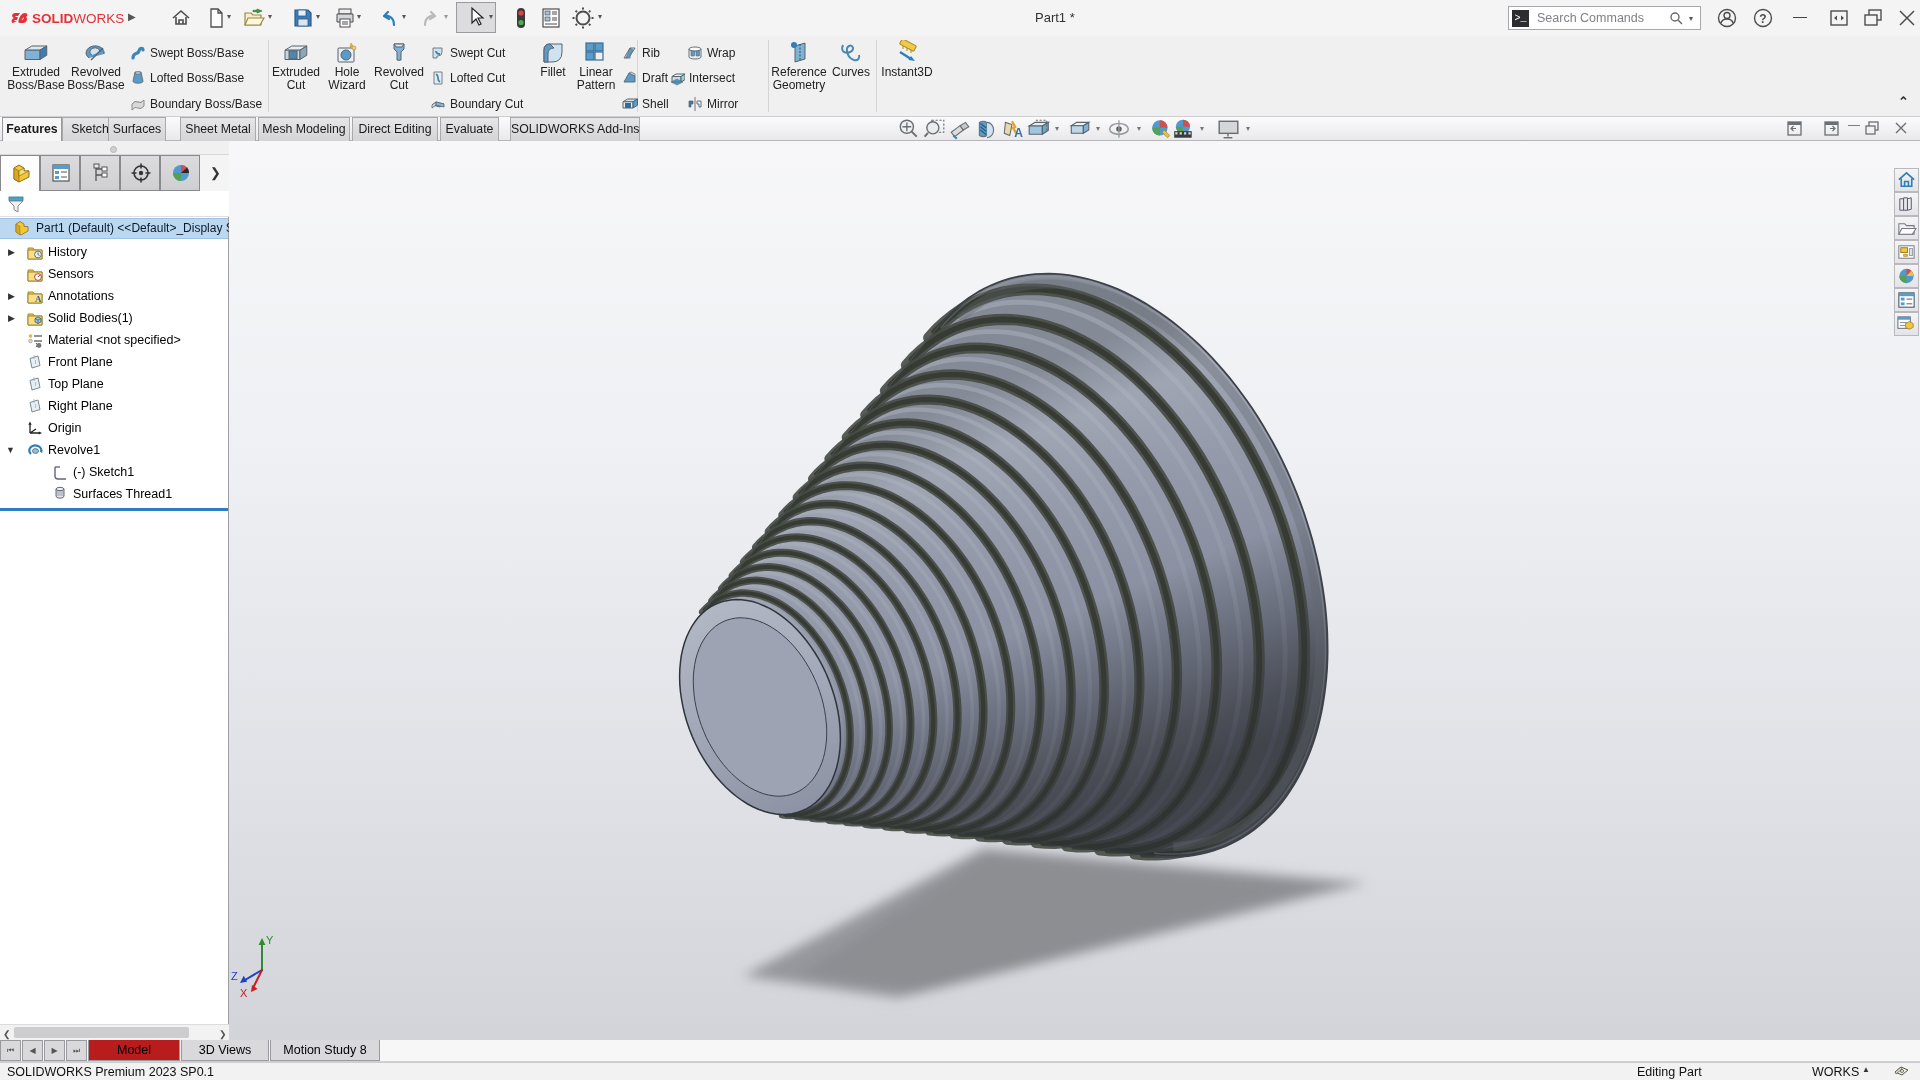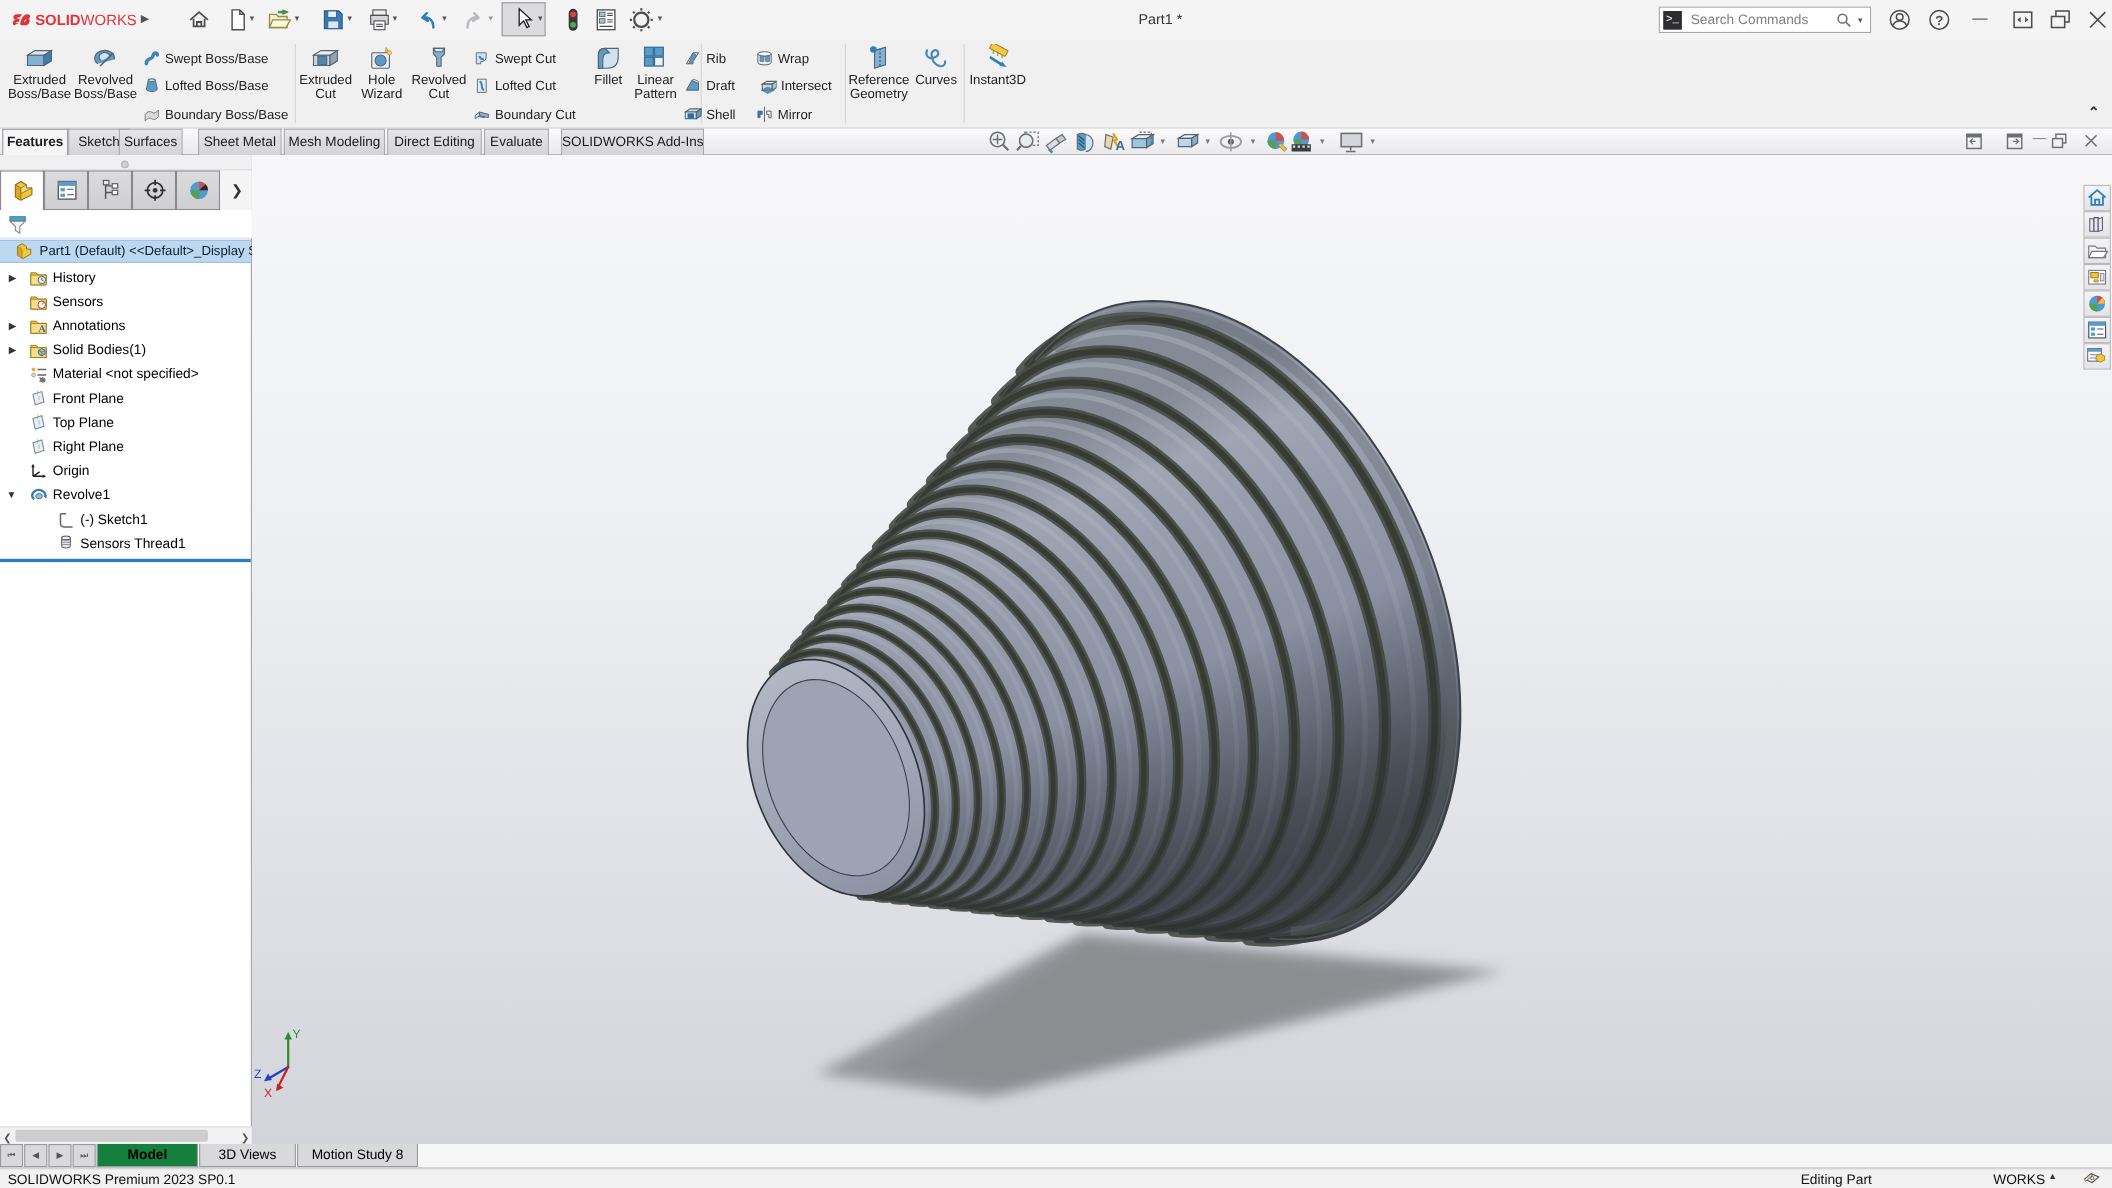--- a/index.html
+++ b/index.html
@@ -16,21 +16,21 @@
 .tab{position:absolute;top:0;height:24px;border:1px solid #a9a9ad;border-bottom:none;background:linear-gradient(#e6e6e8,#d4d4d7);
  font-size:12.3px;color:#1a1a1a;text-align:center;line-height:22px;white-space:nowrap;}
 .tab.active{background:#f6f6f7;border-color:#9a9a9e;font-weight:bold;}
 #leftpanel{left:0;top:141px;width:229px;height:899px;background:#fff;border-right:1px solid #9ea0a6;}
 .trow{position:absolute;left:0;width:100%;height:22px;font-size:12.5px;color:#000;line-height:22px;white-space:nowrap;text-decoration:underline;}
 .trow svg{vertical-align:-3px;}
 .texp{position:absolute;font-size:9px;color:#333;}
 #statusbar{left:0;top:1062px;width:1920px;height:18px;background:#f2f2f3;border-top:1px solid #cdcdd0;font-size:12.5px;color:#111;}
 #mtabs{left:0;top:1040px;width:1920px;height:22px;background:#f7f7f8;border-bottom:1px solid #d0d0d3;}
 .mtab{position:absolute;top:0;height:21px;font-size:12.5px;text-align:center;line-height:20px;border:1px solid #9a9a9e;border-top:none;background:#d9d9db;}
-.mtab.active{background:#15803d;font-weight:bold;}
+.mtab.active{background:#b91c1c;font-weight:normal;}
 .winbtn{position:absolute;color:#444;font-size:13px;}
 </style></head><body>
 <div id="titlebar" class="abs">
     <svg class="abs" style="left:10px;top:7px" width="115" height="22" viewBox="0 0 115 22">
 <path d="M3 16 C1 16 1 12 4 11 C1 10 2 6 5 6 L10 6 L8 9 L6 9 C5 9 5 10 6 10 L8 10 L7 13 L5 13 C4 13 4 14 5 14 L7 14 Z" fill="#e23237"></path>
 <path d="M10 16 C8 16 8 14 9 12 C10 9 12 6 15 6 C18 6 18 9 16 10 C18 11 17 16 13 16 Z M12 13 C13 13 14 11 14 10 C13 11 11 13 12 13 Z" fill="#e23237"></path>
 <text x="22" y="15.5" font-family="Liberation Sans" font-size="13.5" font-weight="bold" fill="#e23237">SOLID<tspan font-weight="normal">WORKS</tspan></text>
 </svg>
     <div class="abs" style="left:128px;top:11px;font-size:10px;color:#555">▶</div>
     <svg class="abs" style="left:170px;top:7px" width="22" height="22" viewBox="0 0 22 22">
@@ -228,21 +228,21 @@
         <polygon points="1,5.800000000000001 11,5.800000000000001 11,12.0 1,12.0" fill="#e9eff4" stroke="#58636d" stroke-width="1"></polygon>
         <polygon points="11,5.800000000000001 15.5,3 15.5,9.2 11,12.0" fill="#5b9bc8" stroke="#58636d" stroke-width="1"></polygon>
         <rect x="3" y="7" width="6" height="5" fill="#2e6e9e"></rect>
       </svg>Shell</div>
     <div class="rsm" style="left:687px;top:9px"><svg width="16" height="16" viewBox="0 0 16 16">
         <path d="M2 4 a6 2 0 0 0 12 0 v8 a6 2 0 0 1 -12 0 z" fill="#e9eff4" stroke="#58636d" stroke-width="0.9"></path>
         <ellipse cx="8" cy="4" rx="6" ry="2" fill="#f6f9fb" stroke="#58636d" stroke-width="0.9"></ellipse>
         <rect x="4" y="6" width="3.5" height="5" rx="0.5" fill="#5b9bc8" stroke="#58636d" stroke-width="0.6"></rect>
         <rect x="9" y="6" width="3.5" height="5" rx="0.5" fill="#5b9bc8" stroke="#58636d" stroke-width="0.6"></rect>
       </svg>Wrap</div>
-    <div class="rsm" style="left:690px;top:34px"><svg width="16" height="16" viewBox="0 0 16 16">
+    <div class="rsm" style="left:669px;top:34px"><svg width="16" height="16" viewBox="0 0 16 16">
         <polygon points="7.05,4 16.05,4 12,6.5200000000000005 3,6.5200000000000005" fill="#e9eff4" stroke="#58636d" stroke-width="1"></polygon>
         <polygon points="3,6.5200000000000005 12,6.5200000000000005 12,12.100000000000001 3,12.100000000000001" fill="#cfdde8" stroke="#58636d" stroke-width="1"></polygon>
         <polygon points="12,6.5200000000000005 16.05,4 16.05,9.58 12,12.100000000000001" fill="#9cc" stroke="#58636d" stroke-width="1"></polygon>
         <path d="M2 12 l6-3 6 3 -6 3 z" fill="#3f85b5" opacity="0.85" stroke="#58636d" stroke-width="0.6"></path>
       </svg>Intersect</div>
     <div class="rsm" style="left:687px;top:60px"><svg width="16" height="16" viewBox="0 0 16 16">
         <line x1="8" y1="1" x2="8" y2="15" stroke="#666" stroke-width="0.9"></line>
         <path d="M2 5 h4 v3 h-2 v3 h-2 z" fill="#2e7fb8" stroke="#58636d" stroke-width="0.7"></path>
         <path d="M14 5 h-4 v3 h2 v3 h2 z" fill="none" stroke="#58636d" stroke-width="0.9"></path>
       </svg>Mirror</div>
@@ -483,21 +483,21 @@
         <path d="M3 3 h5" stroke="#667" stroke-width="1.4"></path>
       </svg>
       <span style="position:absolute;left:73px">(-) Sketch1</span>
     </div>
     <div class="trow" style="top:342px">
       <svg class="abs" style="left:52px;top:3px" width="16" height="16" viewBox="0 0 16 16">
         <path d="M4 3 h8 v7 a4 2.2 0 0 1 -8 0 z" fill="#e2e5ea" stroke="#667" stroke-width="1"></path>
         <path d="M4 5 h8 M4 7 h8 M4 9 h8" stroke="#889" stroke-width="0.8"></path>
         <ellipse cx="8" cy="3" rx="4" ry="1.6" fill="#f2f4f7" stroke="#667" stroke-width="1"></ellipse>
       </svg>
-      <span style="position:absolute;left:73px">Sensors Thread1</span>
+      <span style="position:absolute;left:73px">Surfaces Thread1</span>
     </div>
     <div class="abs" style="left:0;top:367px;width:228px;height:3px;background:#2d7dc2"></div>
     <div class="abs" style="left:0;top:883px;width:229px;height:16px;background:#f2f2f3;border-top:1px solid #dcdcdf">
       <div class="abs" style="left:3px;top:4px;font-size:9px;color:#555">❮</div>
       <div class="abs" style="left:219px;top:4px;font-size:9px;color:#555">❯</div>
       <div class="abs" style="left:14px;top:2px;width:175px;height:11px;background:#cdcdd0;border-radius:2px"></div>
     </div>
   </div>
 <div class="abs" style="left:230px;top:574px;width:8px;height:16px;background:#e8e8ea;border:1px solid #b8b8bc;border-radius:2px"></div>
 <svg class="abs" style="left:229px;top:141px" width="1691" height="899" viewBox="0 0 1691 899">

